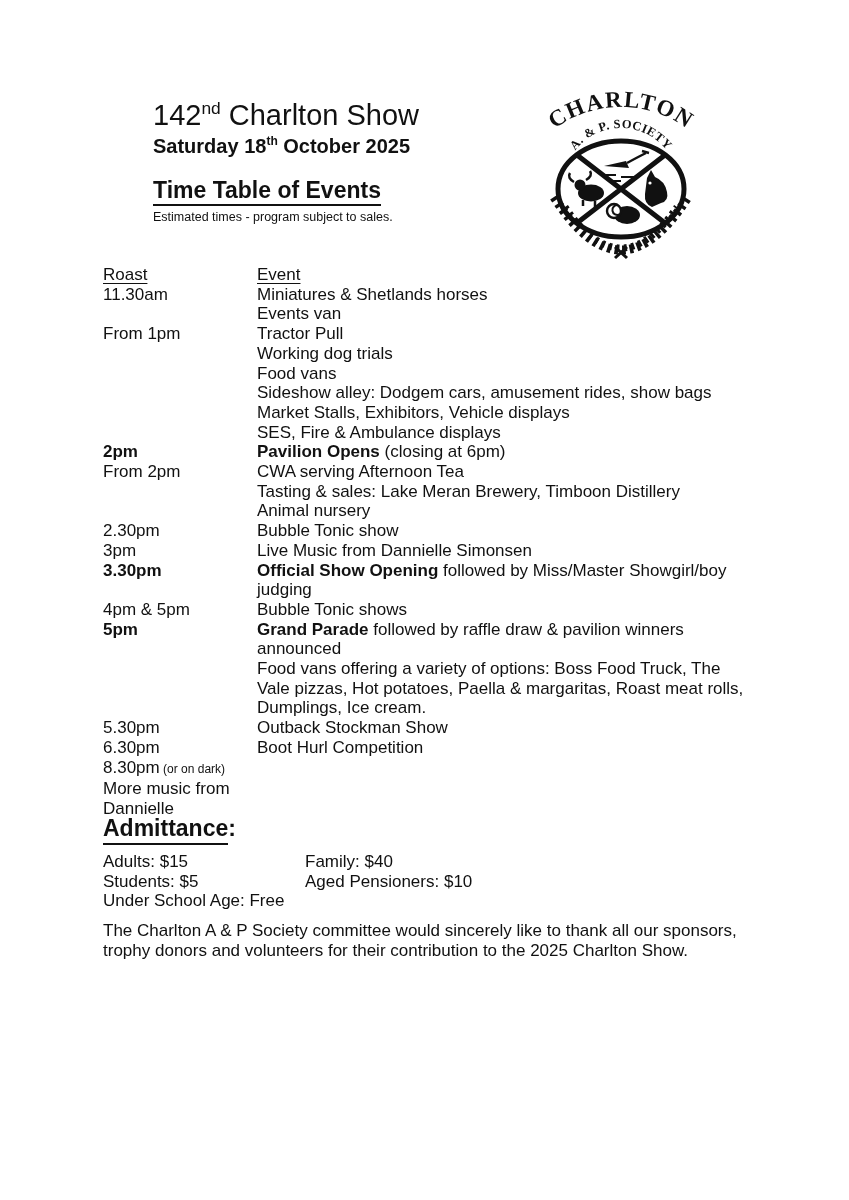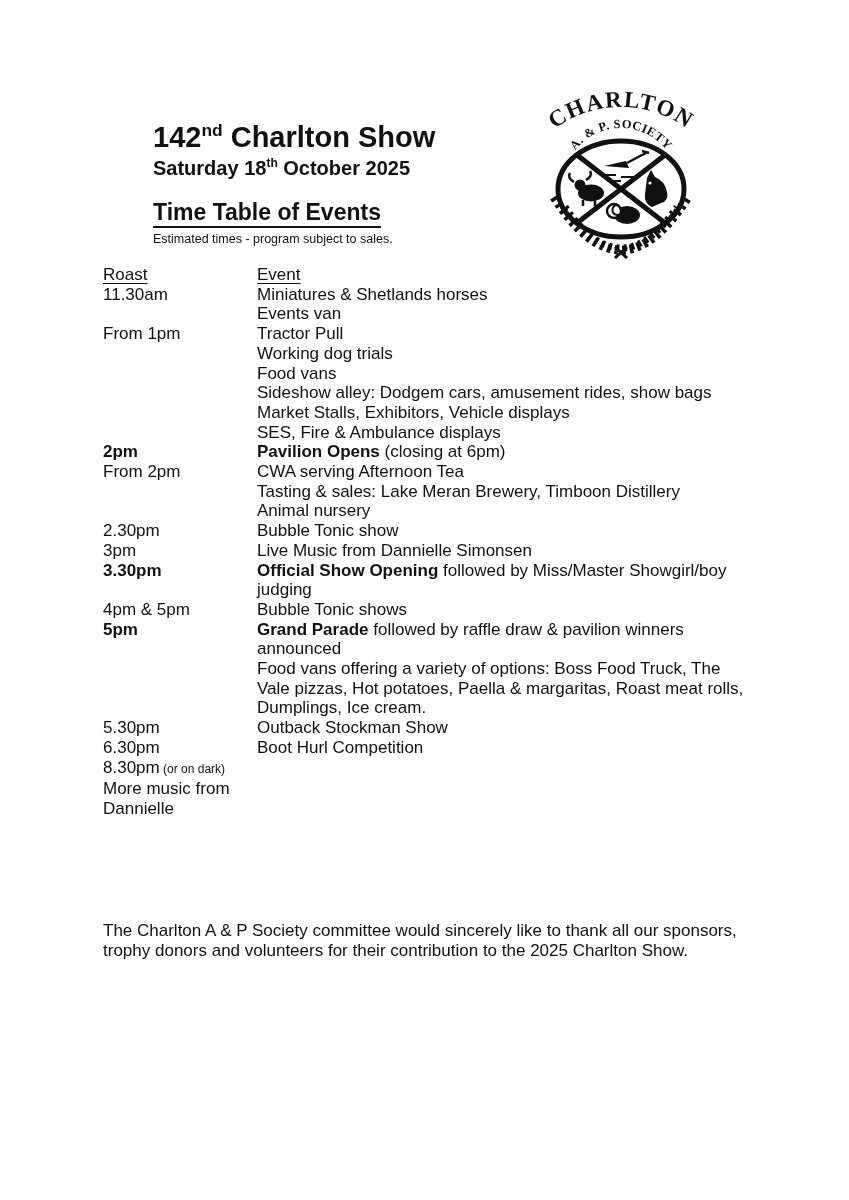--- a/index.html
+++ b/index.html
@@ -7,21 +7,21 @@
     position:relative;
     width:849px; height:1200px;
     background:#ffffff;
     color:#111;
     font-family:"Liberation Sans", sans-serif;
     overflow:hidden;
   }
 
   
   .header { position:absolute; left:153px; top:99px; }
-  .title { font-size:29px; font-weight:bold; line-height:1.12; letter-spacing:0;margin-top:22px; }
+  .title { font-size:29px; font-weight:normal; line-height:1.12; letter-spacing:0; }
   .title sup { font-size:0.6em; }
   .date  { font-size:20px; font-weight:bold; margin-top:3px; }
   .date sup { font-size:0.6em; }
   .section-title { font-size:23px; font-weight:bold; margin-top:19px; }
   .section-title .u-thick { border-bottom:2.5px solid #111; padding-bottom:0; display:inline-block; }
   .subtitle { font-size:12.5px; margin-top:4px; }
 
   
   .logo { position:absolute; left:543px; top:79px; width:162px; height:188px; }
 
@@ -161,16 +161,27 @@
       <div class="cell event"><span>Food vans offering a variety of options: Boss Food Truck, The Vale pizzas, Hot potatoes, Paella &amp; margaritas, Roast meat rolls, Dumplings, Ice cream.</span></div>
       <div class="cell time">5.30pm</div>
       <div class="cell event"><span>Outback Stockman Show</span></div>
       <div class="cell time">6.30pm</div>
       <div class="cell event"><span>Boot Hurl Competition</span></div>
       <div class="cell time">8.30pm<span class="small"> (or on dark)</span></div>
       <div class="cell time">&nbsp;</div>
       <div class="cell event"><span>More music from Dannielle</span></div>
     </div>
 
+  <div class="admittance">
+    <div class="adm-heading"><span class="u-thick">Admittance</span><span>:</span></div>
+    <div class="adm-grid">
+        <div class="cell">Adults: $15</div>
+        <div class="cell">Family: $40</div>
+        <div class="cell">Students: $5</div>
+        <div class="cell">Aged Pensioners: $10</div>
+        <div class="cell">Under School Age: Free</div>
+        <div class="cell">&nbsp;</div>
+      </div>
+  </div>
 
   <div class="footer">The Charlton A &amp; P Society committee would sincerely like to thank all our sponsors, trophy donors and volunteers for their contribution to the 2025 Charlton Show.</div>
 
 </div>
 
 </body></html>

